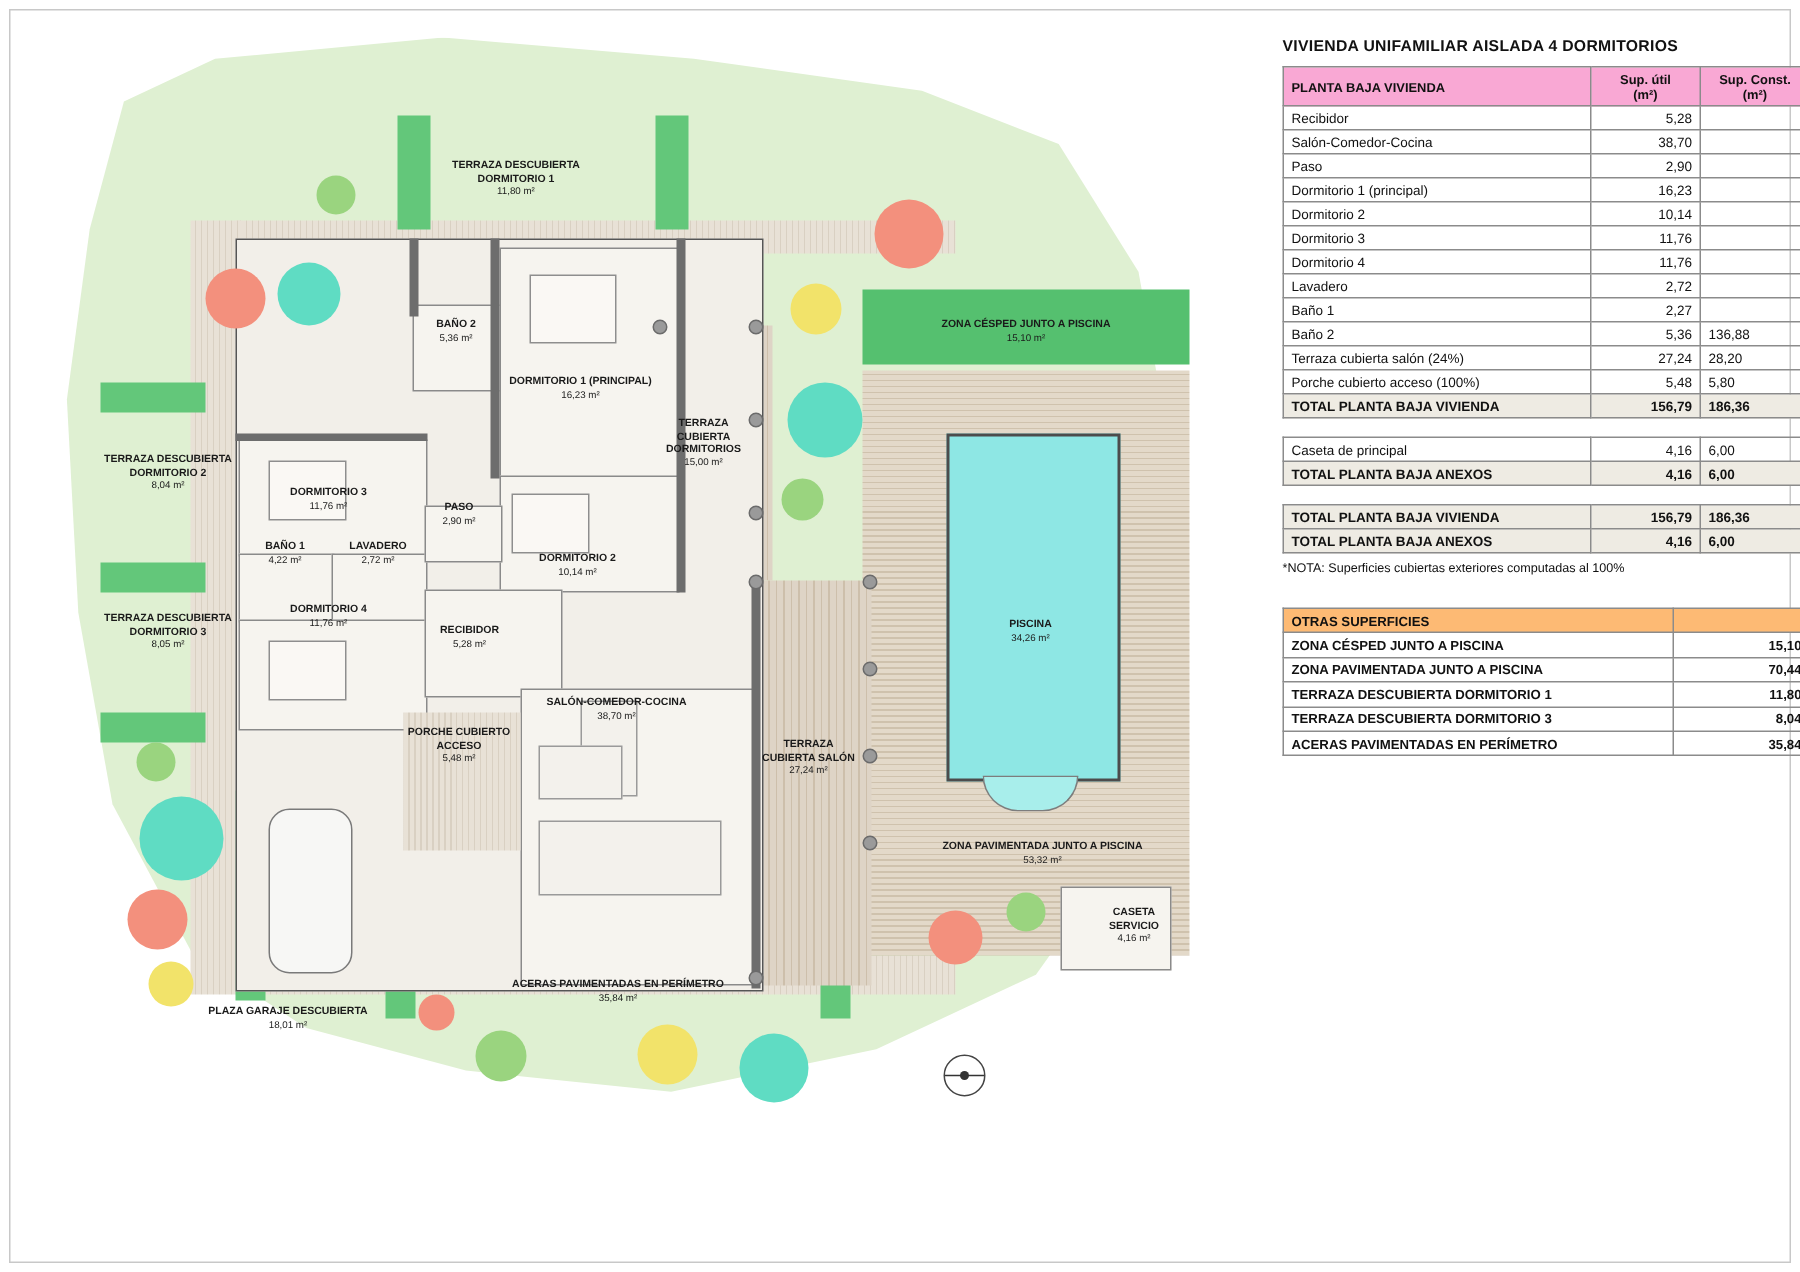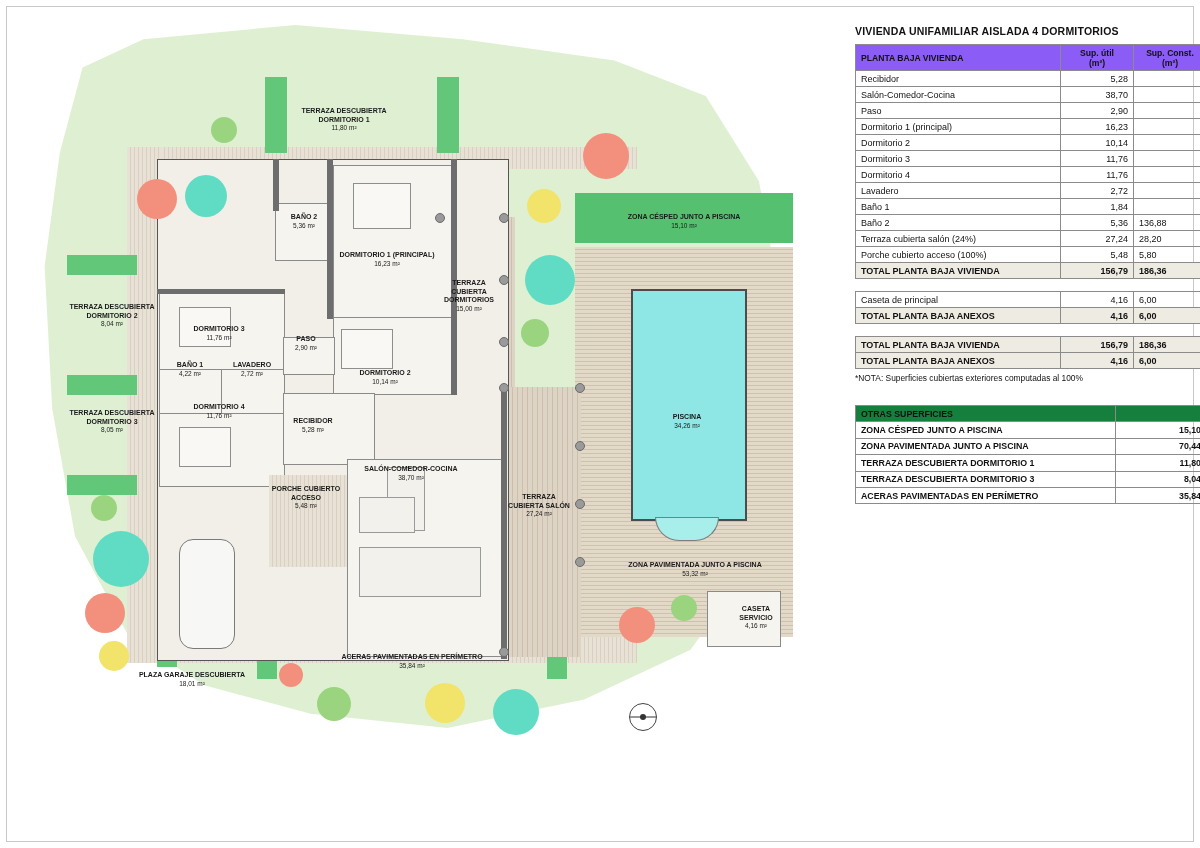--- a/index.html
+++ b/index.html
@@ -33,30 +33,30 @@
   .car{position:absolute;border:1.2px solid #7a7a7a;border-radius:14px;background:#f7f7f5;}
   .bed{position:absolute;border:1px solid #8e8e8e;background:#faf8f4;}
   .furn{position:absolute;border:1px solid #9a9a9a;background:#f3f1ec;}
   .north{position:absolute;width:26px;height:26px;border:1.2px solid #444;border-radius:50%;}
 
   
   #panel{position:absolute;left:848px;top:18px;width:352px;}
   .ttl{font-size:10.5px;font-weight:bold;color:#111;margin-bottom:7px;letter-spacing:.2px;}
   table{border-collapse:collapse;width:100%;font-size:9px;color:#111;}
   table.main td,table.main th{border:1px solid #8b8b8b;padding:2.5px 5px;}
-  th{background:#8b5cf6;font-weight:bold;text-align:left;font-size:8.6px;line-height:10px;}
+  th{background:#f9a8d4;font-weight:bold;text-align:left;font-size:8.6px;line-height:10px;}
   td.num{text-align:right;width:62px;}
   td.num2{text-align:left;width:62px;}
   tr.total td{font-weight:bold;background:#eeebe3;}
   tr.hl td{font-weight:bold;background:#bfe8f5;}
   .note{font-size:8.4px;margin:4px 0 10px 0;color:#111;}
   .gap{height:12px;}
   table.simple td{border:1px solid #8b8b8b;padding:2.7px 5px;font-weight:bold;font-size:8.8px;}
   table.simple td.num{text-align:right;width:80px;}
-  .rowhead td{background:#15803d;}
+  .rowhead td{background:#fdba74;}
 </style>
 </head>
 <body>
 
 <div id="frame">
 
   <div id="plan">
 
     <div class="parcel"></div>
 
@@ -308,21 +308,21 @@
             <td class="num">11,76</td>
             <td class="num2"></td>
           </tr>
       <tr>
             <td>Lavadero</td>
             <td class="num">2,72</td>
             <td class="num2"></td>
           </tr>
       <tr>
             <td>Baño 1</td>
-            <td class="num">1,84</td>
+            <td class="num">2,27</td>
             <td class="num2"></td>
           </tr>
       <tr>
             <td>Baño 2</td>
             <td class="num">5,36</td>
             <td class="num2">136,88</td>
           </tr>
       <tr>
             <td>Terraza cubierta salón (24%)</td>
             <td class="num">27,24</td>

